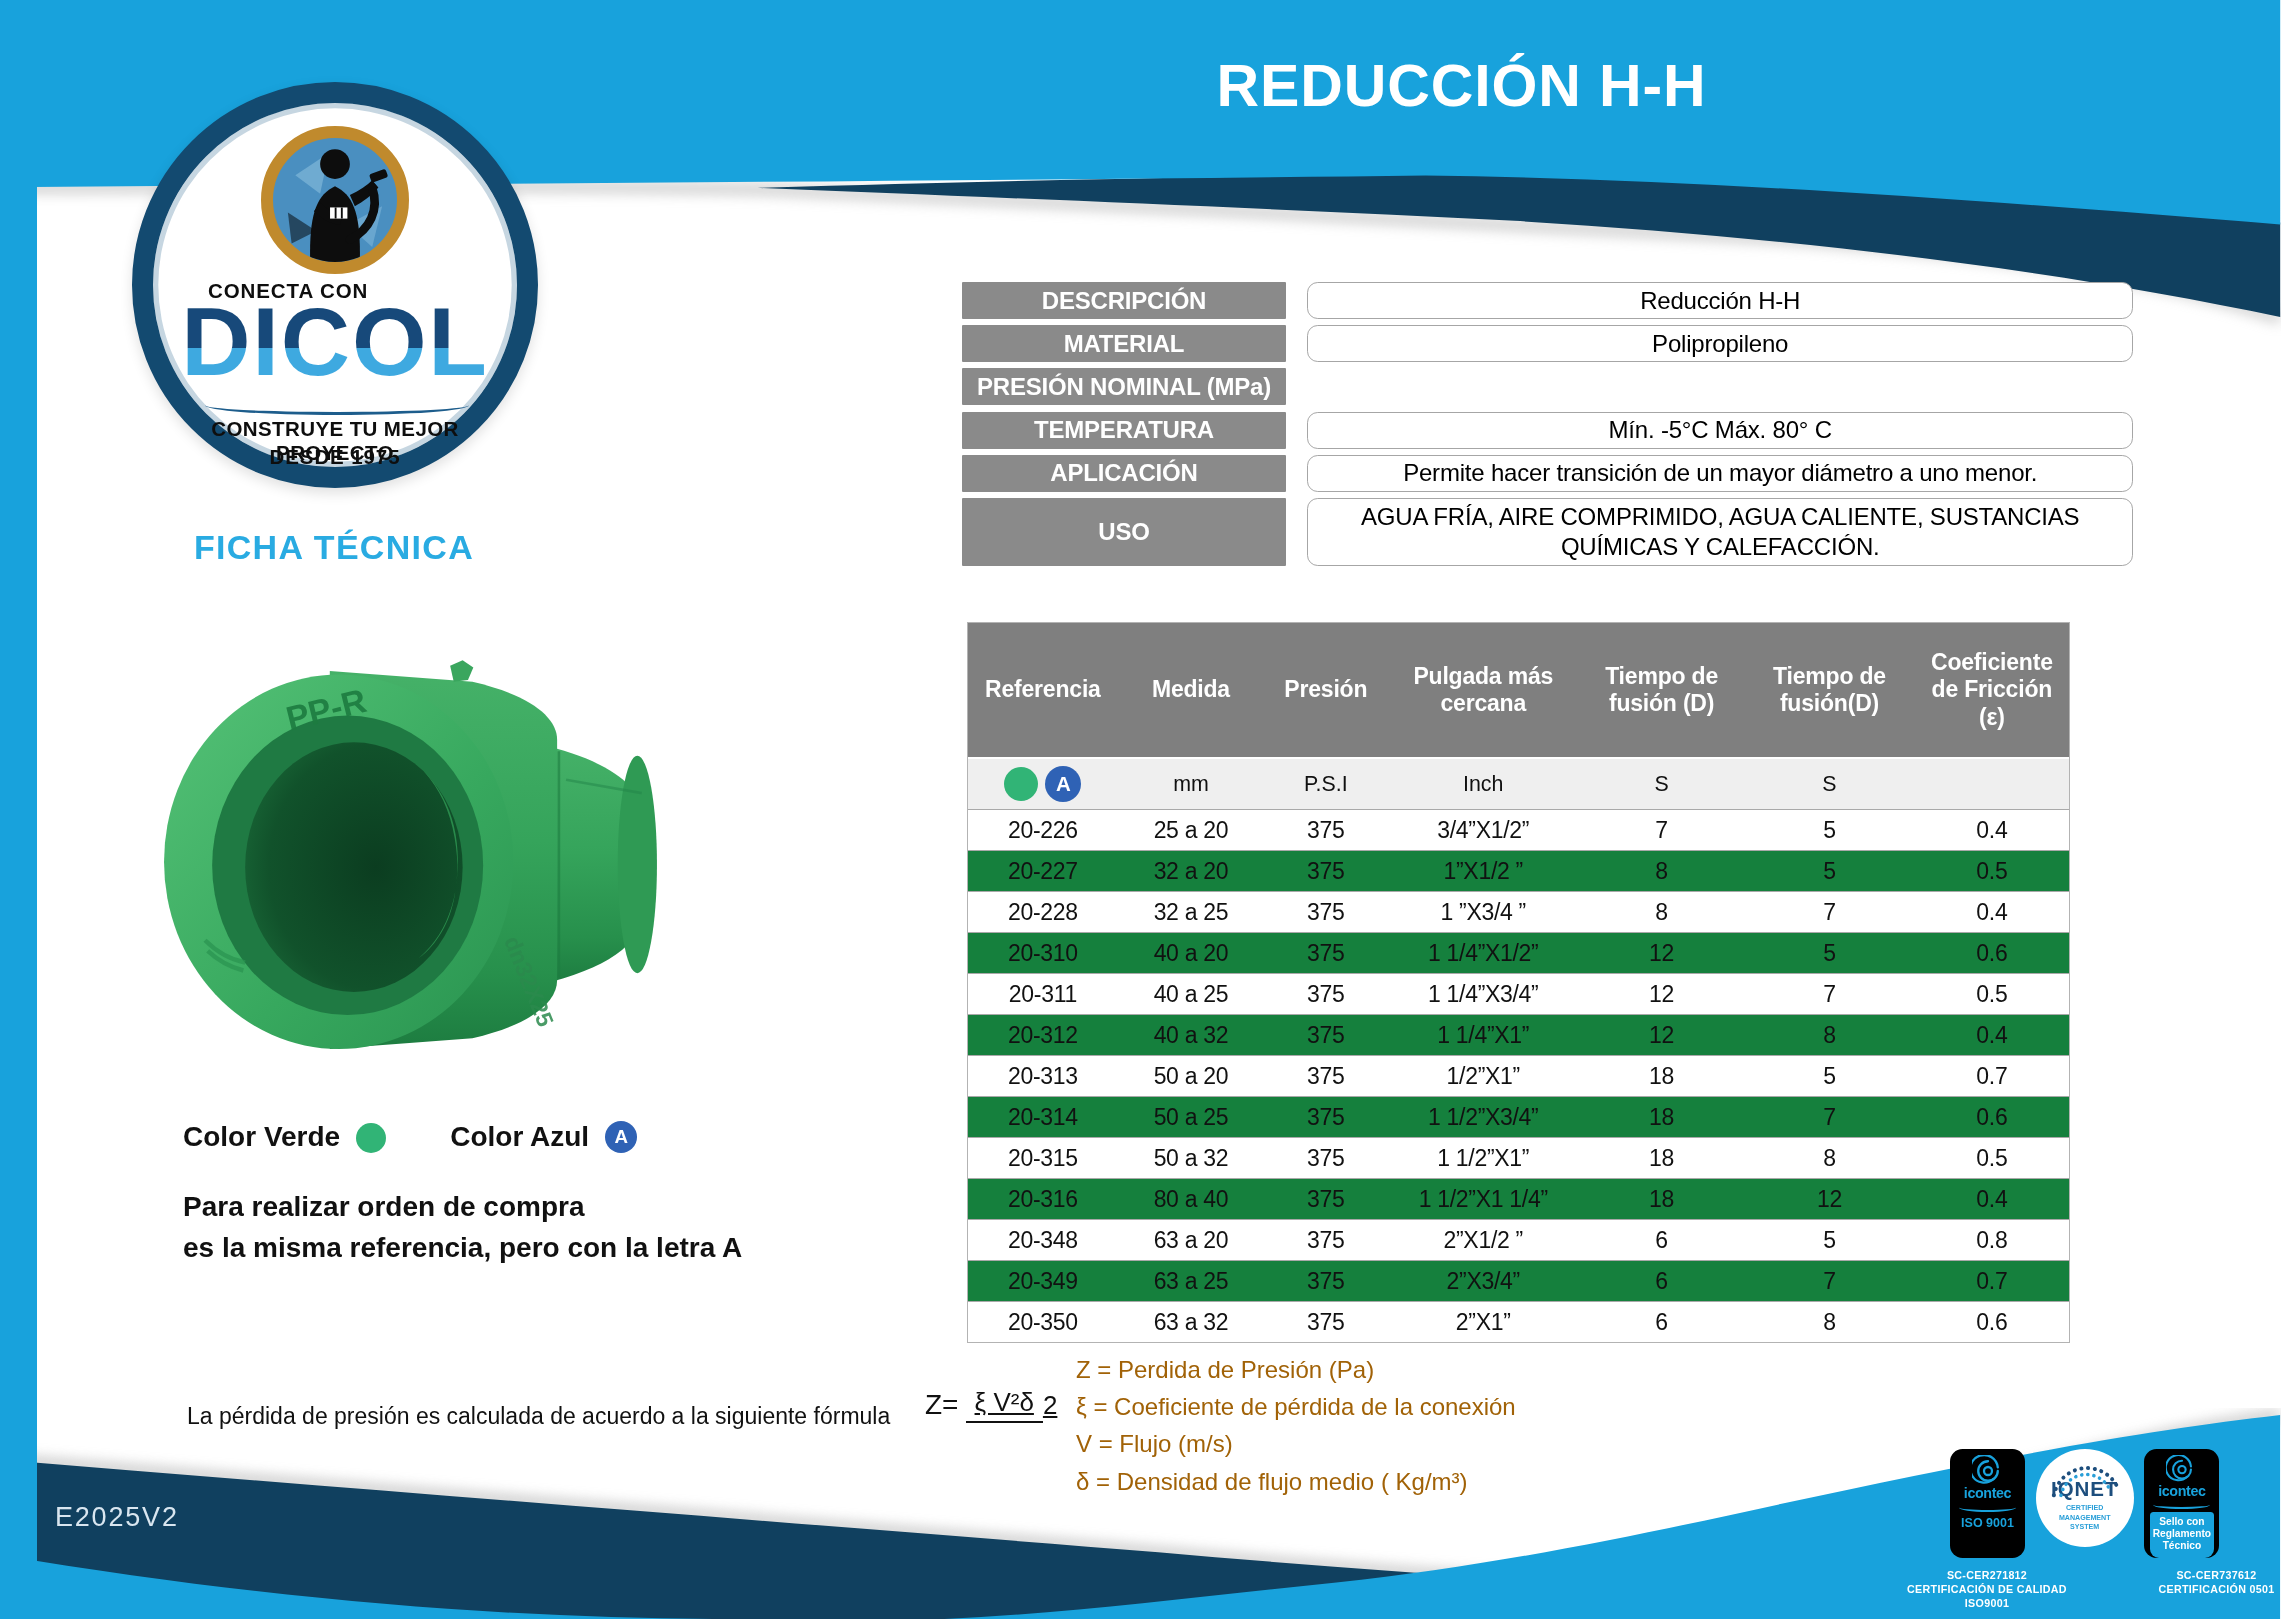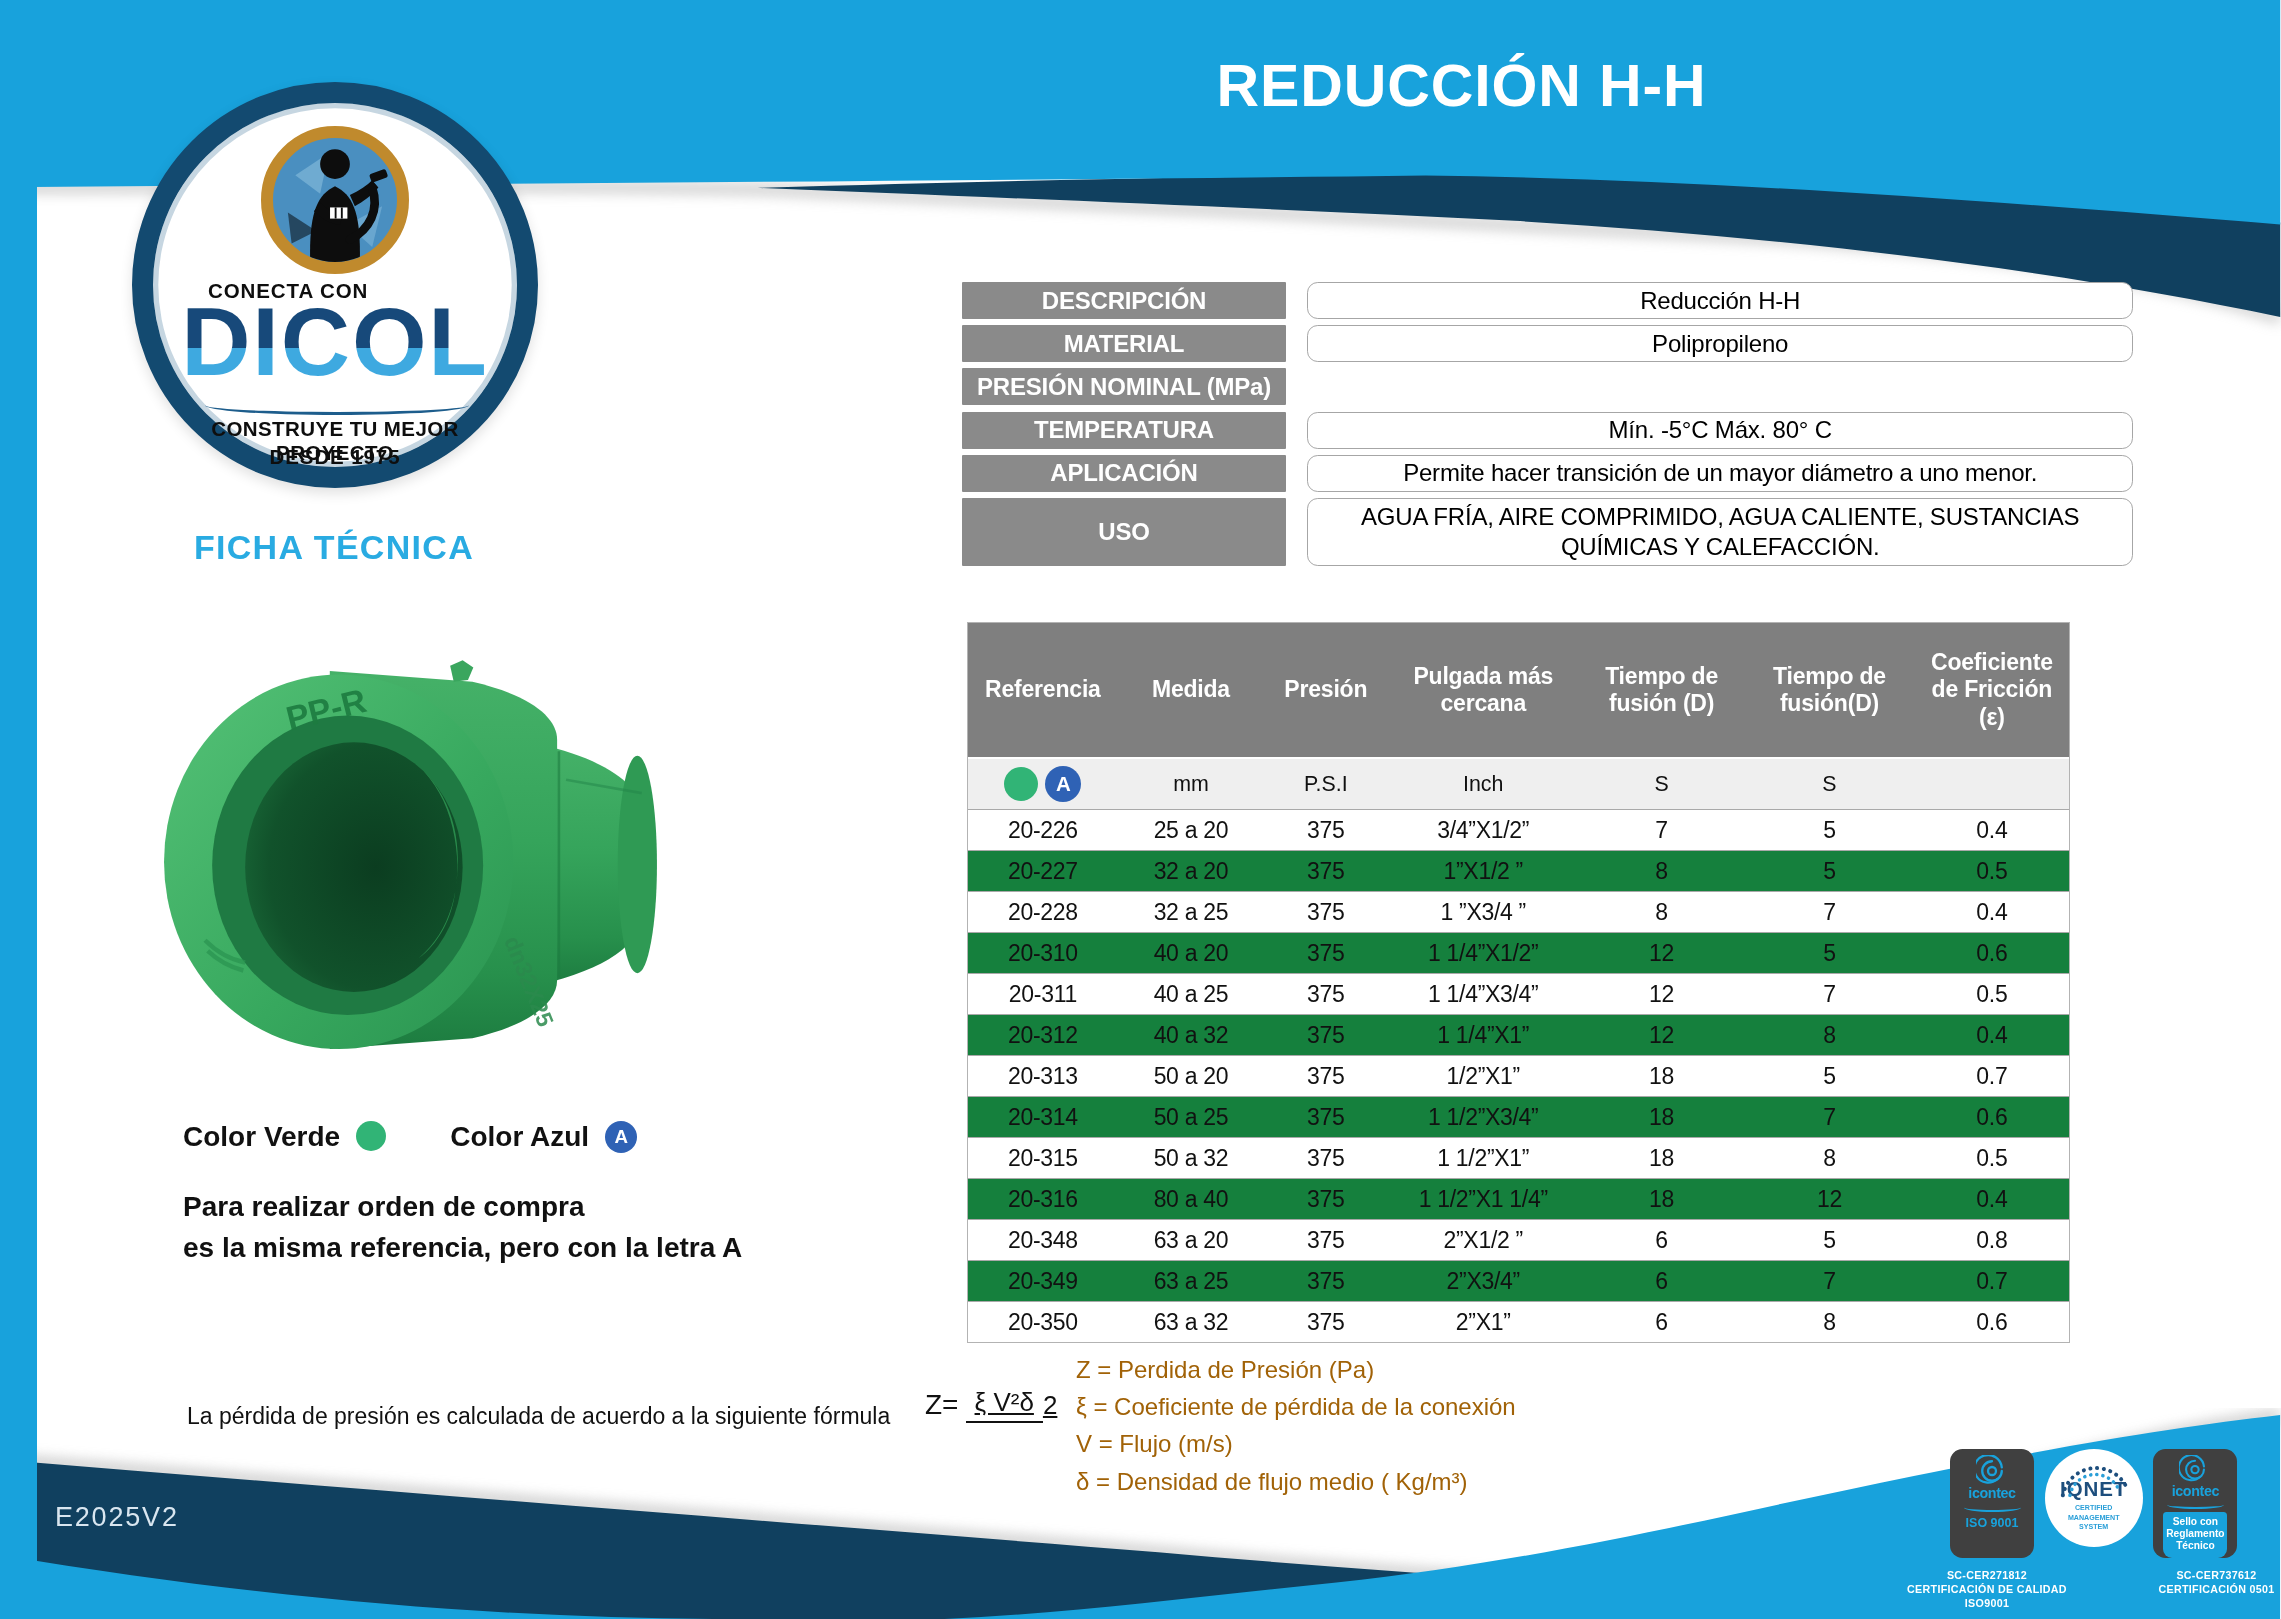--- a/index.html
+++ b/index.html
@@ -86,41 +86,41 @@
   .mt-data{height:41px; border-top:1.8px solid #a9a9a9;}
   .mt-data.alt{background:#15803d;}
   .mt-data .mt-cell{font-size:23px; letter-spacing:-0.3px;}
   .mt-cell{display:flex; align-items:center; justify-content:center; text-align:center; padding:0 9px;}
   .dot-green{width:34px; height:34px; border-radius:50%; background:var(--green); display:inline-block;}
   .badge-a{width:36px; height:36px; border-radius:50%; background:var(--refblue); color:#fff;
     display:inline-flex; align-items:center; justify-content:center; font-size:20.5px; font-weight:700;}
   .icon-pair{display:flex; gap:7.1px; align-items:center; justify-content:center;}
 
   
-  .legend{position:absolute; left:183px; top:1121px; z-index:2; display:flex; align-items:flex-start; gap:16px;
+  .legend{position:absolute; left:183px; top:1121px; z-index:2; display:flex; align-items:flex-end; gap:16px;
     font-size:28px; font-weight:600; color:#111;}
   .legend .dot-green{width:30px; height:30px;}
   .legend .badge-a{width:32px; height:32px; font-size:18.7px;}
   .legend .gap{width:32px;}
   .order-note{position:absolute; left:183px; top:1187px; z-index:2; font-size:28px; font-weight:600;
     line-height:1.45; color:#111;}
   .formula-intro{position:absolute; left:187px; top:1403px; z-index:2; font-size:23px; color:#111;}
   .formula{position:absolute; left:925px; top:1387px; z-index:2; display:flex; align-items:center; gap:7.1px;
     font-size:28px; color:#111;}
   .frac{display:inline-flex; flex-direction:row; align-items:center; font-size:26px;text-decoration:underline;}
   .frac .num{padding:0 9px 2.7px; border-bottom:2.7px solid #111;}
   .frac .den{padding-top:1.8px;}
   .definitions{position:absolute; left:1076px; top:1351px; z-index:2; font-size:24px; line-height:1.55; color:#a16207;}
 
   
   .version{position:absolute; left:55px; top:1502px; z-index:3; color:#d9e6f0; font-size:27px;
     letter-spacing:1.8px; font-weight:500;}
   .certs{position:absolute; left:1950px; top:1449px; width:317px; z-index:3;}
   .cert-row{display:flex; align-items:flex-start; gap:10.7px;}
-  .cert-badge{width:84px; height:109px; background:#404040; border-radius:12.5px; padding-top:6.2px;
+  .cert-badge{width:75px; height:109px; background:#000000; border-radius:12.5px; padding-top:6.2px;
     display:flex; flex-direction:column; align-items:center; flex:none;}
   .cert-badge .brand{font-size:14.3px; font-weight:800; color:var(--blue); letter-spacing:-0.4px; margin-top:-1.8px;}
   .cert-arc{width:57px; height:9px; border-bottom:2.7px solid var(--blue); border-radius:50%; margin:1.8px 0 3.6px;}
   .cert-label{font-size:12.5px; font-weight:800; color:var(--blue); text-align:center; line-height:1.15;}
   .cert-badge.reg .cert-label{
     background:var(--blue); color:#fff; font-size:10.2px; width:64px; padding:3.6px 1.8px 5.3px;
     border-radius:3.6px 3.6px 9px 9px; line-height:1.2;
   }
   .iqnet{width:98px; height:98px; background:#fff; border-radius:50%; position:relative; flex:none;
     display:flex; flex-direction:column; align-items:center; justify-content:center; padding-top:14.3px;}

